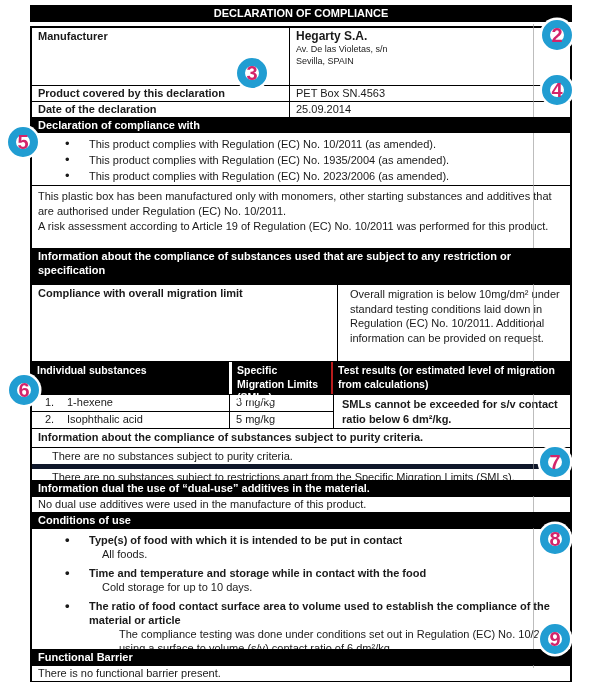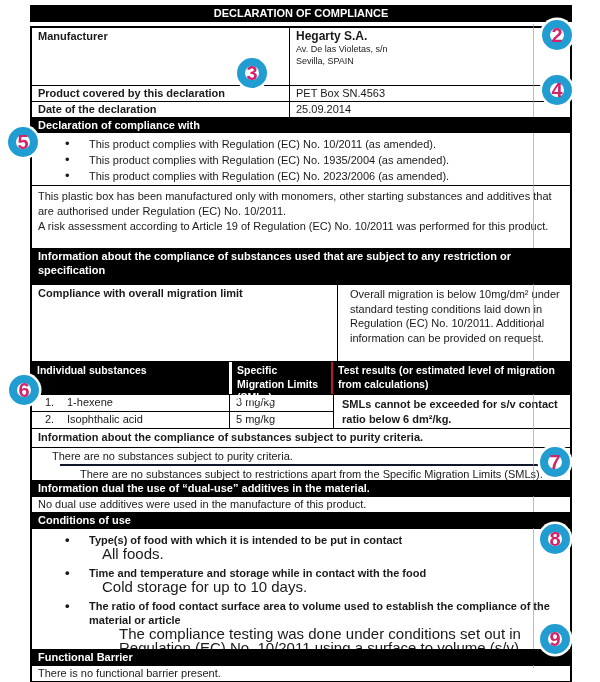--- a/index.html
+++ b/index.html
@@ -57,30 +57,30 @@
   .sb-col3 { flex: 1; border-left: 1.5px solid #000; padding: 2px 8px 0; font-size: 11px; line-height: 15px; font-weight: bold; }
   .sub-row { height: 16px; display: flex; font-size: 11px; line-height: 15px; }
   .sub-row + .sub-row { border-top: 1.5px solid #000; height: 16.5px; }
   .sub-num { flex: 0 0 35px; padding-left: 13px; }
   .val-row { height: 16px; font-size: 11px; line-height: 15px; padding-left: 6px; }
   .val-row + .val-row { border-top: 1.5px solid #000; height: 16.5px; }
 
   .purity-head { height: 19px; font-weight: bold; font-size: 11px; padding: 2px 6px; }
   .purity-text { height: 33px; font-size: 11px; }
   .purity-text div { padding: 1px 20px 0; line-height: 15px; }
-  .purity-text div + div { border-top: 2px solid #0f172a; margin-left: 28px; }
+  .purity-text div + div { border-top: 5px solid #0f172a; }
 
   .plain { height: 16px; font-size: 11px; line-height: 13px; padding: 1px 6px; }
 
   .cond { height: 121px; padding-top: 4px; overflow: hidden; }
   .cond-item { margin-bottom: 5px; }
   .cond-head { position: relative; padding-left: 57px; padding-right: 8px;
                font-weight: bold; font-size: 11px; line-height: 14px; }
   .cond-head::before { content: "\2022"; position: absolute; left: 33px; font-size: 13px; }
-  .cond-detail { padding-left: 70px; padding-right: 14px; font-size: 15px; line-height: 14px; }
+  .cond-detail { padding-left: 70px; padding-right: 0; font-size: 11px; line-height: 14px; }
   .cond-item.deep .cond-detail { padding-left: 87px; }
 
   .callout { position: absolute; width: 30px; height: 30px; border-radius: 50%;
              background: #fff; border: 8px solid var(--ring, #219dd2);
              box-shadow: 0 0 0 2.5px #fff; z-index: 5;
              display: flex; align-items: center; justify-content: center;
              font-weight: bold; font-size: 20px; color: var(--num, #d3246b); }
   .co2 { left: 542px; top: 20px; }
   .co3 { left: 237px; top: 58px; }
   .co4 { left: 542px; top: 75px; }

